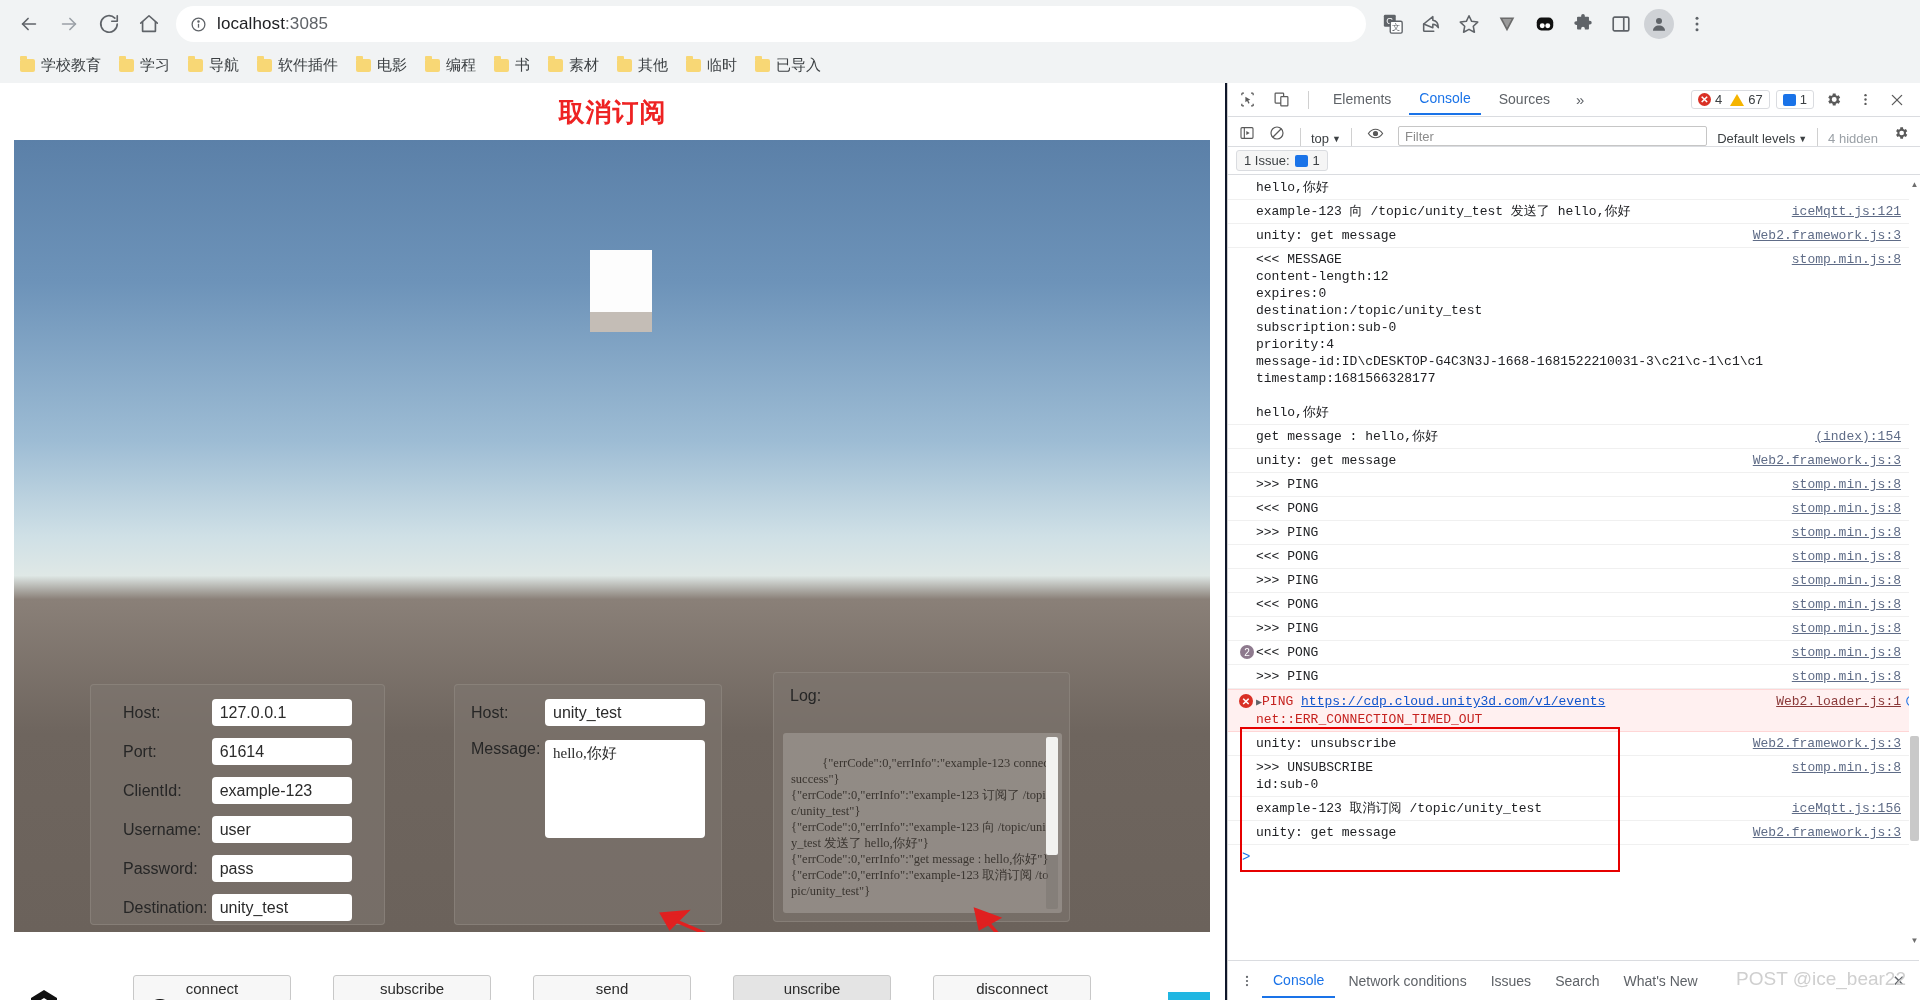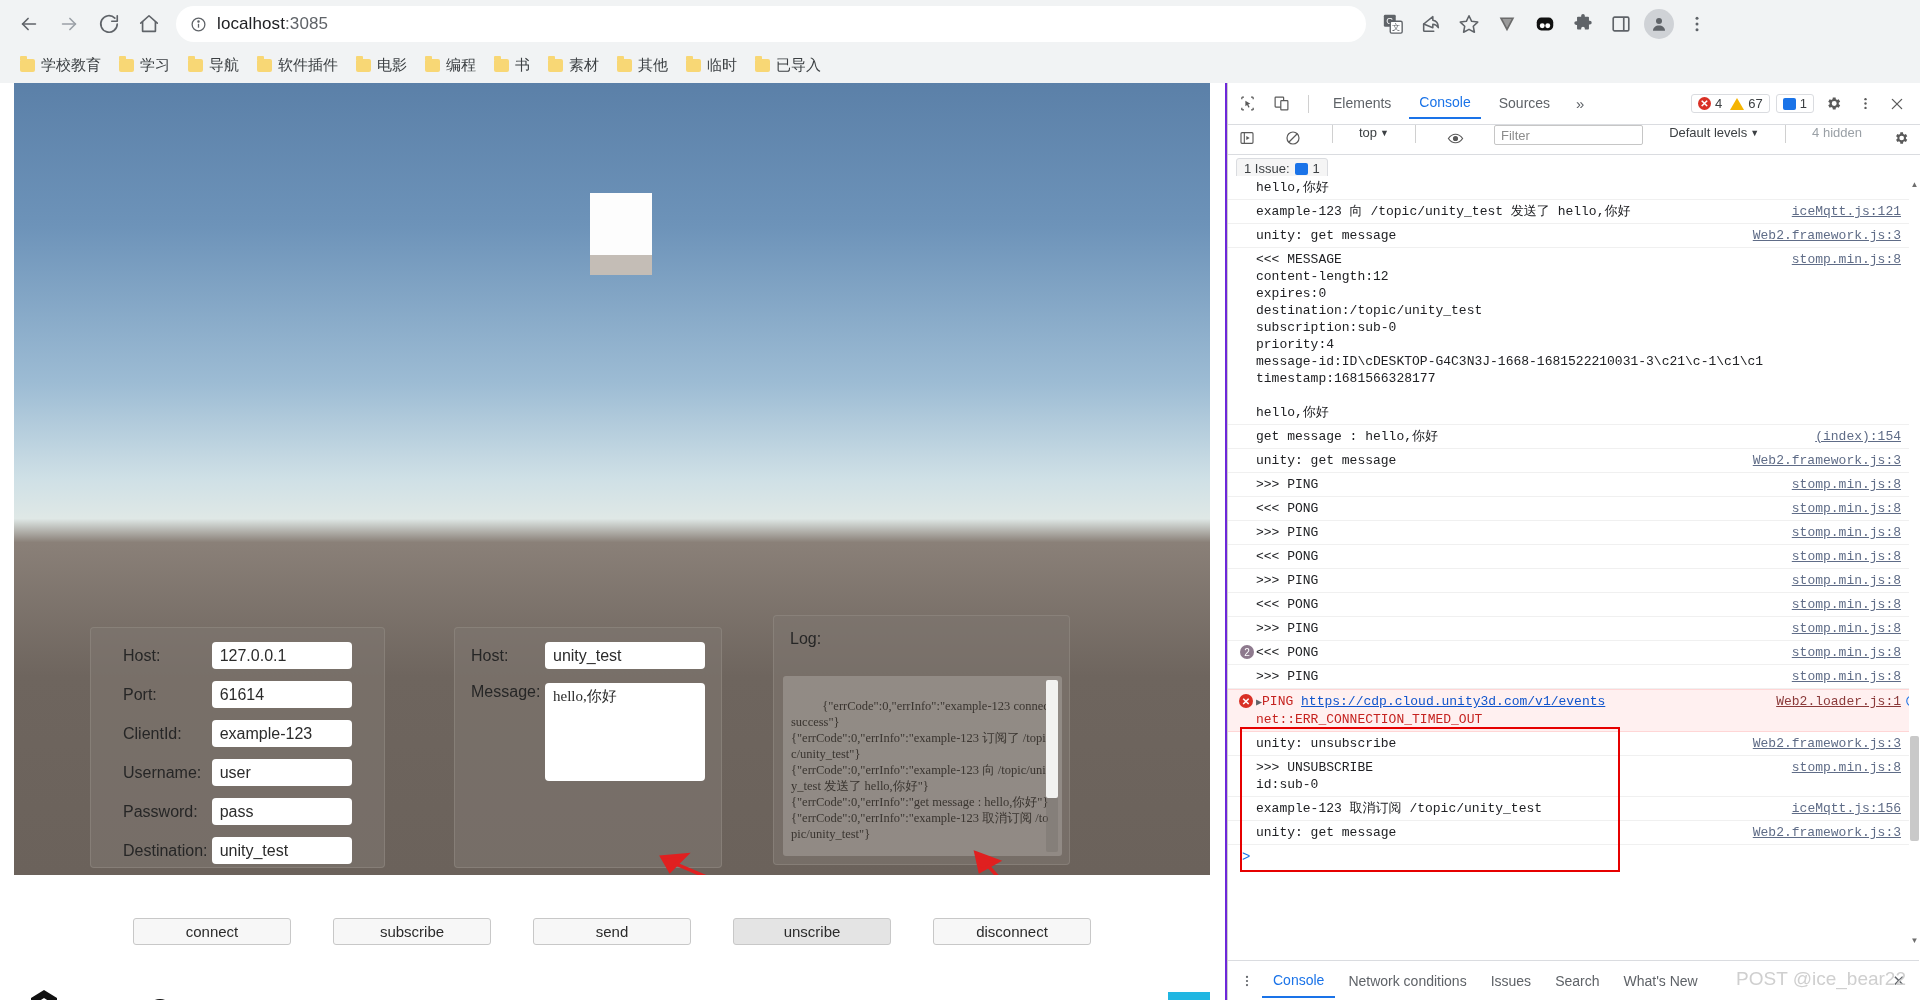--- a/index.html
+++ b/index.html
@@ -3,21 +3,21 @@
 <meta charset="utf-8">
 <style>
   * { box-sizing: border-box; }
   html, body {
     margin: 0; padding: 0;
     width: 1920px; height: 1000px;
     overflow: hidden;
     font-family: "Liberation Sans", sans-serif;
     background: #fff;
   }
-  #app { position: relative; width: 1920px; height: 1000px; background:#6d28d9; }
+  #app { position: relative; width: 1920px; height: 1000px; background:#0f172a; }
 
   
   .browser-chrome {
     position: absolute; left:0; top:0; width:1920px; height:83px;
     background: #f1f3f4;
   }
   .nav-bar {
     display:flex; align-items:center; height:48px; padding:0 10px; gap:2px;
   }
   .nav-btn {
@@ -165,21 +165,21 @@
     align-items:center; justify-content:center; color:#fff;
   }
 
   
   .devtools {
     position:absolute; left:1227px; top:83px; width:693px; height:917px;
     background:#fff; border-left:1px solid #cdcdcd;
     font-family:"Liberation Sans", sans-serif;
   }
   .dt-tabbar {
-    display:flex; align-items:center; height:42px; border-bottom:1px solid #dadce0;
+    display:flex; align-items:center; height:34px; border-bottom:1px solid #dadce0;
     padding:0 6px; gap:8px;
   }
   .dt-ic {
     width:26px; height:26px; display:flex; align-items:center; justify-content:center;
     color:#5a5a5a;
   }
   .dt-sep { width:1px; height:18px; background:#d0d0d0; margin:0 6px; }
   .dt-tab {
     font-size:14px; color:#5f6368; padding:6px 10px 7px 10px; white-space:nowrap;
   }
@@ -198,22 +198,22 @@
   }
   .warn-tri {
     width:0;height:0;border-left:7px solid transparent;border-right:7px solid transparent;
     border-bottom:12px solid #f5b400;
   }
   .info-sq {
     width:13px;height:12px;background:#1a73e8;border-radius:2px;
   }
 
   .dt-toolbar {
-    display:flex; align-items:flex-start; height:30px; border-bottom:1px solid #dadce0;
-    padding:0 6px; gap:20px; font-size:13px; color:#3c4043;
+    display:flex; align-items:flex-end; height:30px; border-bottom:1px solid #dadce0;
+    padding:0 6px; gap:4px; font-size:13px; color:#3c4043;
   }
   .dt-filter {
     flex:1 1 auto; height:20px; background:#fff; border:1px solid #c6c6c6;
     border-radius:2px; display:flex; align-items:center; padding:0 6px;
     font-size:13px; color:#8c8c8c; margin:0 6px; max-width:330px;
   }
   .dt-select { display:flex; align-items:center; gap:3px; font-size:13px; color:#3c4043; }
   .dt-hidden { color:#9aa0a6; font-size:13px; }
 
   .issue-bar {
@@ -434,20 +434,21 @@
           <span>临时</span>
         </div>
       <div class="bm">
           <span class="folder-ic"></span>
           <span>已导入</span>
         </div>
     </div>
   </div>
 
   <div class="page">
+    <div class="page-title">取消订阅</div>
 
     <div class="unity-canvas">
       <div class="scene-box"></div>
       <div class="scene-box-shadow"></div>
 
       <div class="ug-panel panel-left">
         <div class="ug-row">
           <div class="ug-label">Host:</div>
           <div class="ug-field">127.0.0.1</div>
         </div>

